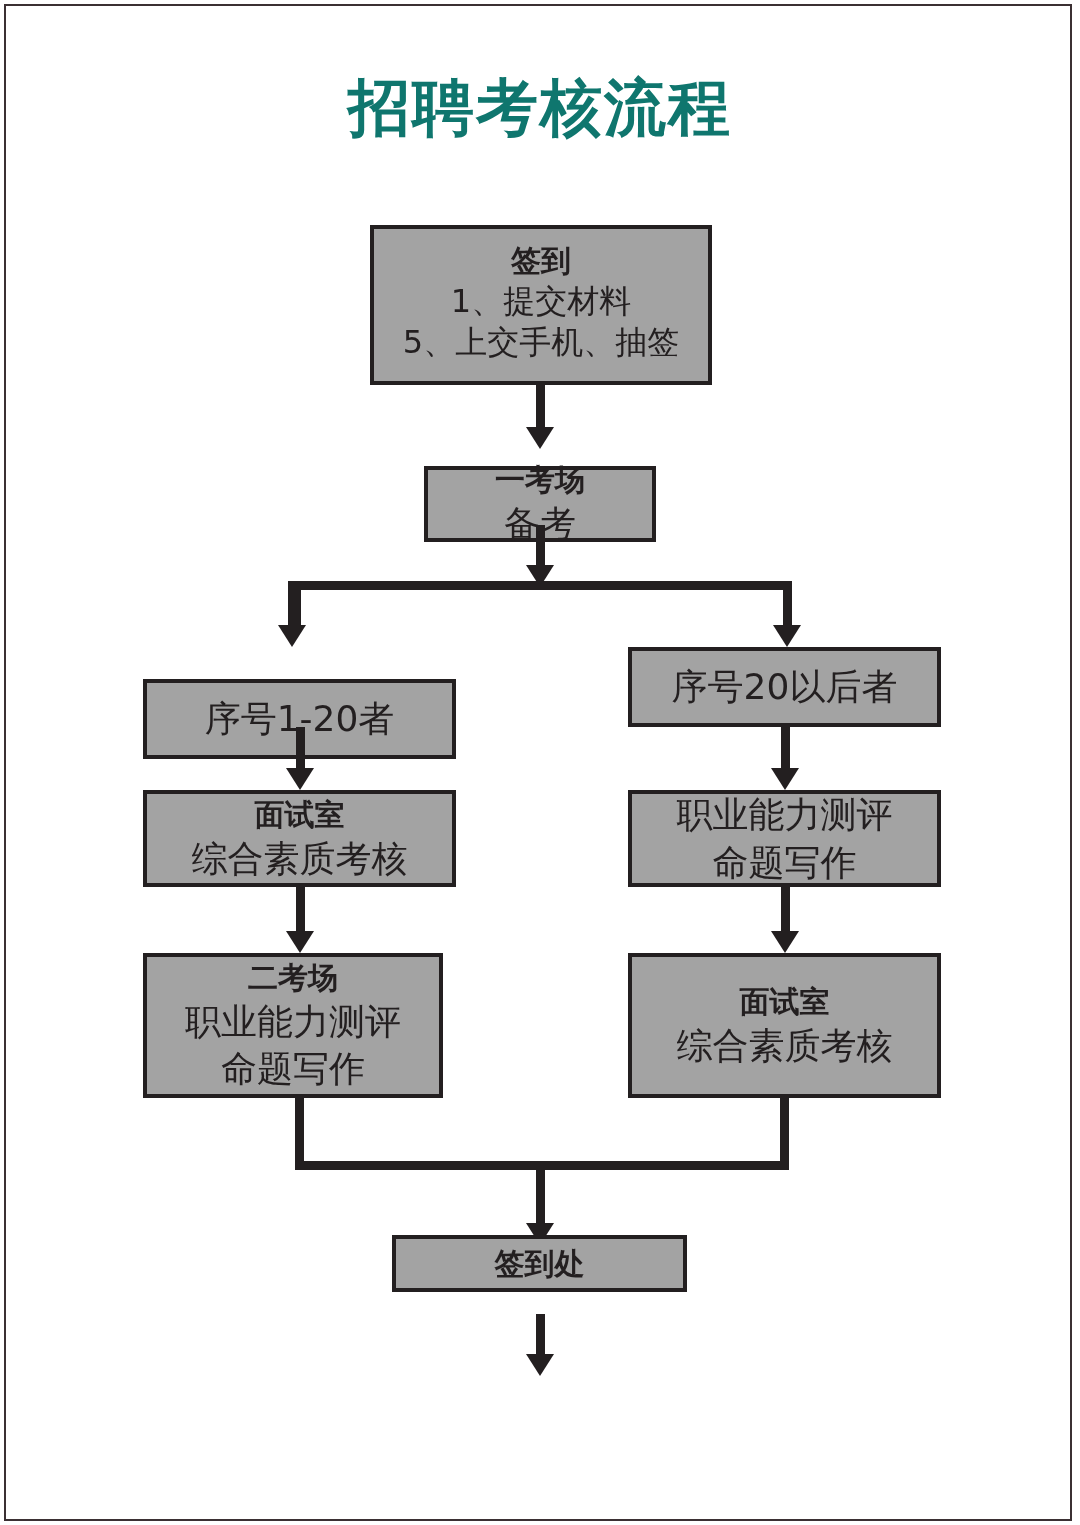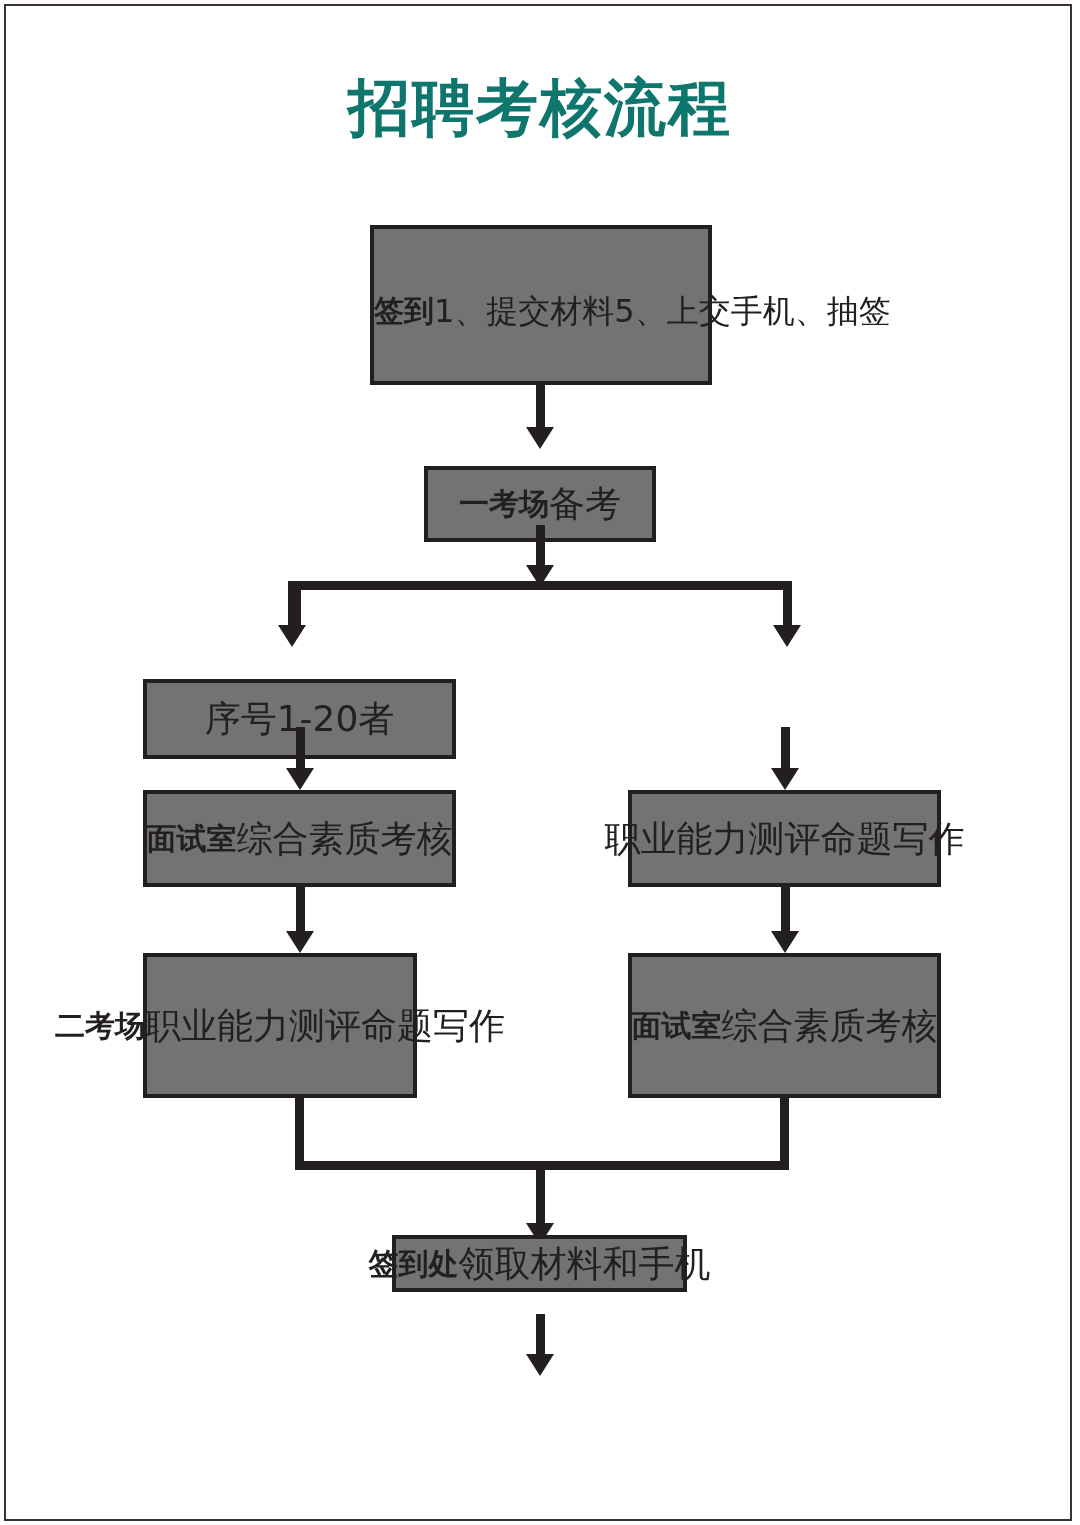--- a/index.html
+++ b/index.html
@@ -37,23 +37,23 @@
     font-size: 62px;
     font-weight: bold;
     letter-spacing: 2px;
     color: #0f766e;
     line-height: 1.1;
   }
   .node {
     position: absolute;
     box-sizing: border-box;
     border: 4px solid #231f20;
-    background: #737373;
+    background: #a3a3a3;
     display: flex;
-    flex-direction: row;
+    flex-direction: column;
     align-items: center;
     justify-content: center;
     color: #231f20;
     text-align: center;
   }
   .node .line {
     display: block;
     font-size: 36px;
     line-height: 1.33;
     white-space: nowrap;
@@ -146,20 +146,23 @@
   <div class="vline" style="left:783px; top:581px; height:45px;"></div>
   <div class="arrow" style="left:762px; top:581px; width:50px; height:66px;">
     <div class="shaft" style="height:44px;"></div>
     <div class="head" style="top:44px;"></div>
   </div>
 
   <div class="node" style="left:143px; top:647px; width:313px; height:80px;margin-top:32px;">
     <span class="line">序号1-20者</span>
   </div>
 
+  <div class="node" style="left:628px; top:647px; width:313px; height:80px;">
+    <span class="line">序号20以后者</span>
+  </div>
 
   <div class="arrow" style="left:275px; top:727px; width:50px; height:63px;">
     <div class="shaft" style="height:41px;"></div>
     <div class="head" style="top:41px;"></div>
   </div>
   <div class="arrow" style="left:760px; top:727px; width:50px; height:63px;">
     <div class="shaft" style="height:41px;"></div>
     <div class="head" style="top:41px;"></div>
   </div>
 
@@ -175,42 +178,41 @@
 
   <div class="arrow" style="left:275px; top:887px; width:50px; height:66px;">
     <div class="shaft" style="height:44px;"></div>
     <div class="head" style="top:44px;"></div>
   </div>
   <div class="arrow" style="left:760px; top:887px; width:50px; height:66px;">
     <div class="shaft" style="height:44px;"></div>
     <div class="head" style="top:44px;"></div>
   </div>
 
-  <div class="node" style="left:143px; top:953px; width:274px; height:145px;">
+  <div class="node" style="left:143px; top:953px; width:300px; height:145px;">
     <span class="line head">二考场</span>
     <span class="line">职业能力测评</span>
     <span class="line">命题写作</span>
   </div>
 
   <div class="node" style="left:628px; top:953px; width:313px; height:145px;">
     <span class="line head">面试室</span>
     <span class="line">综合素质考核</span>
   </div>
 
   <div class="vline" style="left:295px; top:1098px; height:72px;"></div>
   <div class="vline" style="left:780px; top:1098px; height:72px;"></div>
   <div class="hline" style="left:295px; top:1161px; width:494px;"></div>
   <div class="arrow" style="left:510px; top:1161px; width:60px; height:84px;">
     <div class="shaft" style="height:62px;"></div>
     <div class="head" style="top:62px;"></div>
   </div>
 
   <div class="node" style="left:392px; top:1235px; width:295px; height:57px;">
     <span class="line head">签到处</span>
-    <span class="line">领取材料和手机</span>
   </div>
 
   <div class="arrow" style="left:510px; top:1314px; width:60px; height:62px;">
     <div class="shaft" style="height:40px;"></div>
     <div class="head" style="top:40px;"></div>
   </div>
 
 
 </div>
 

